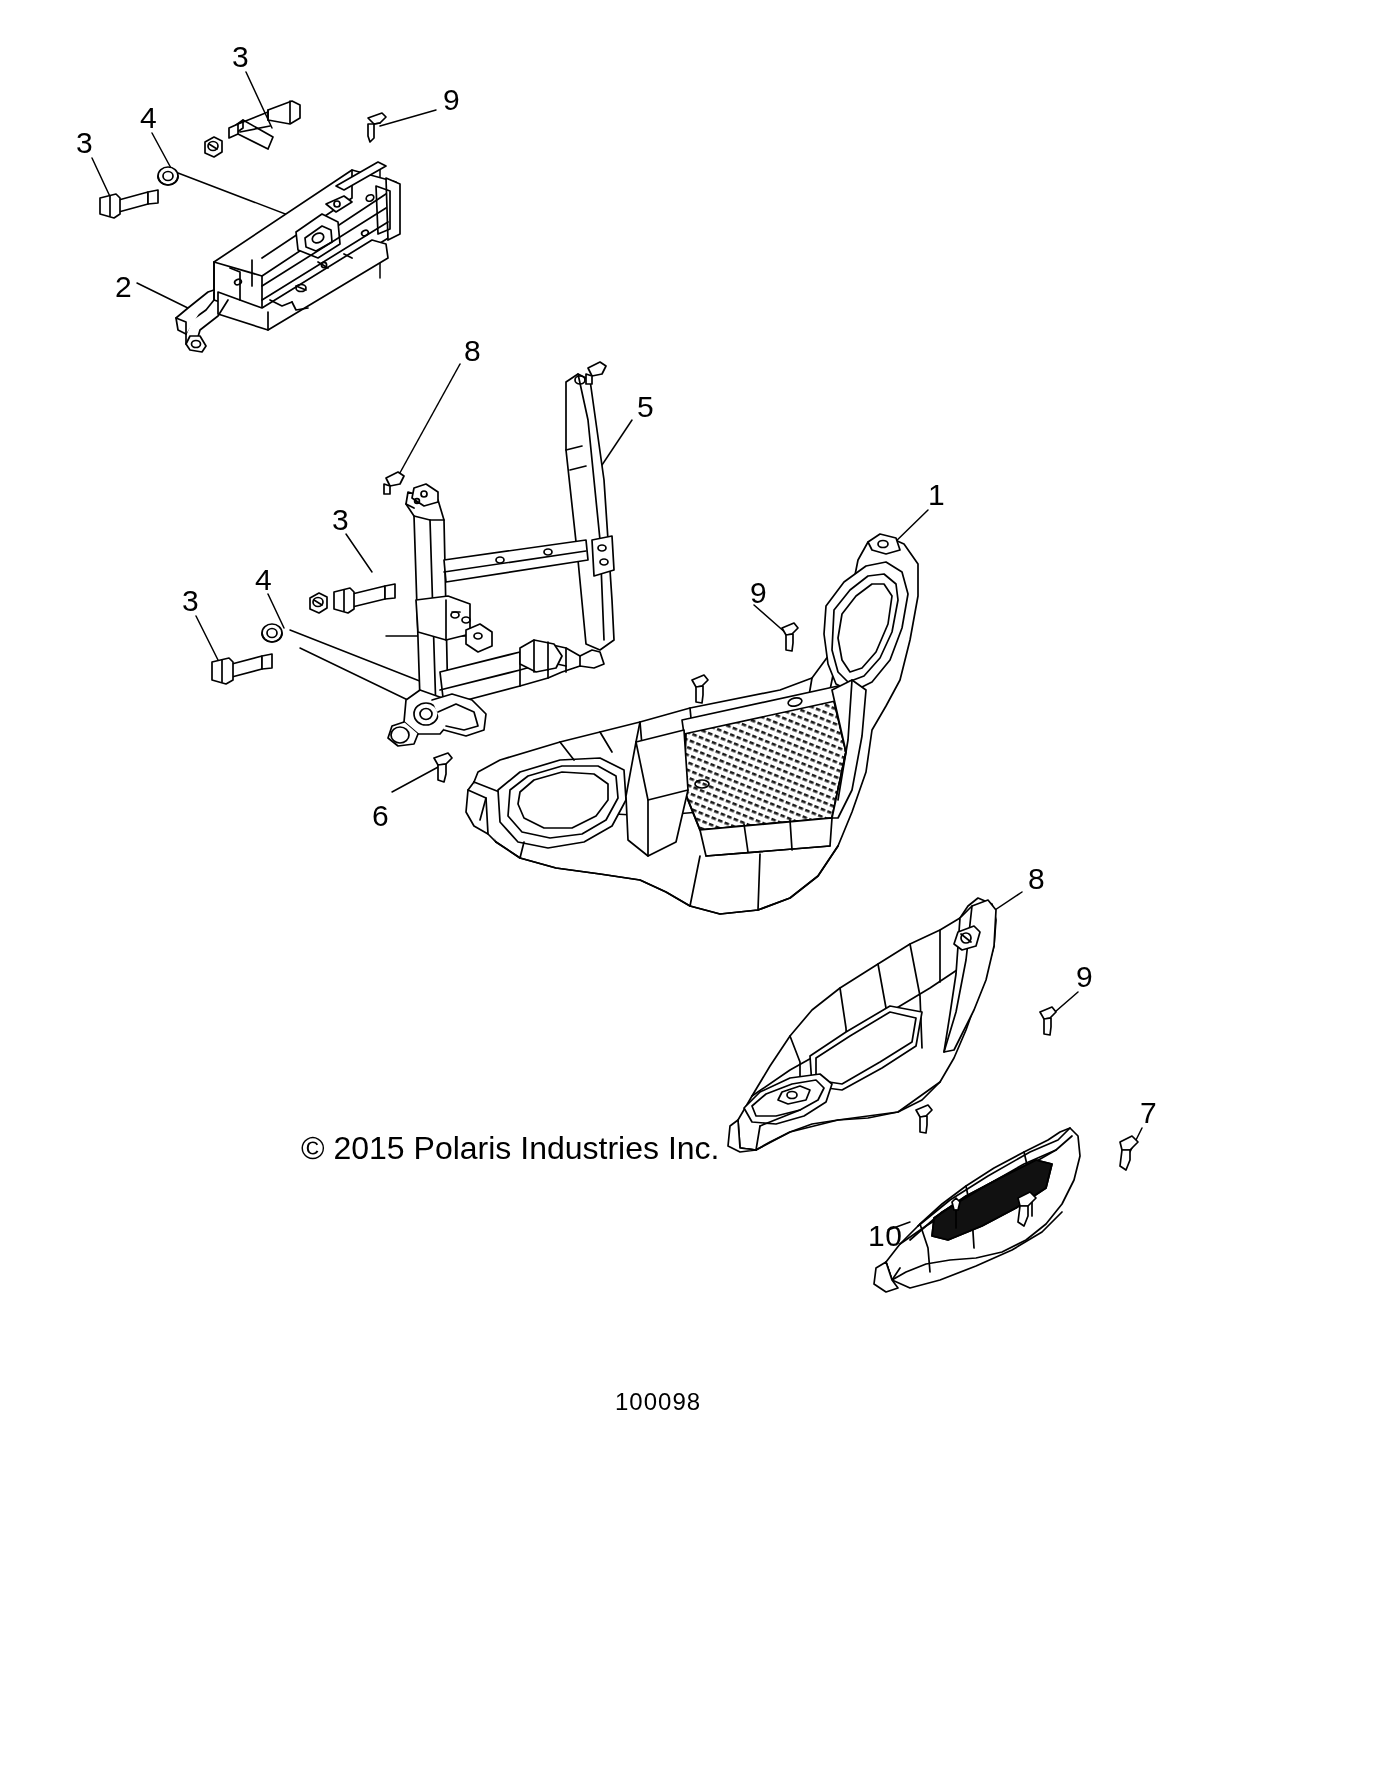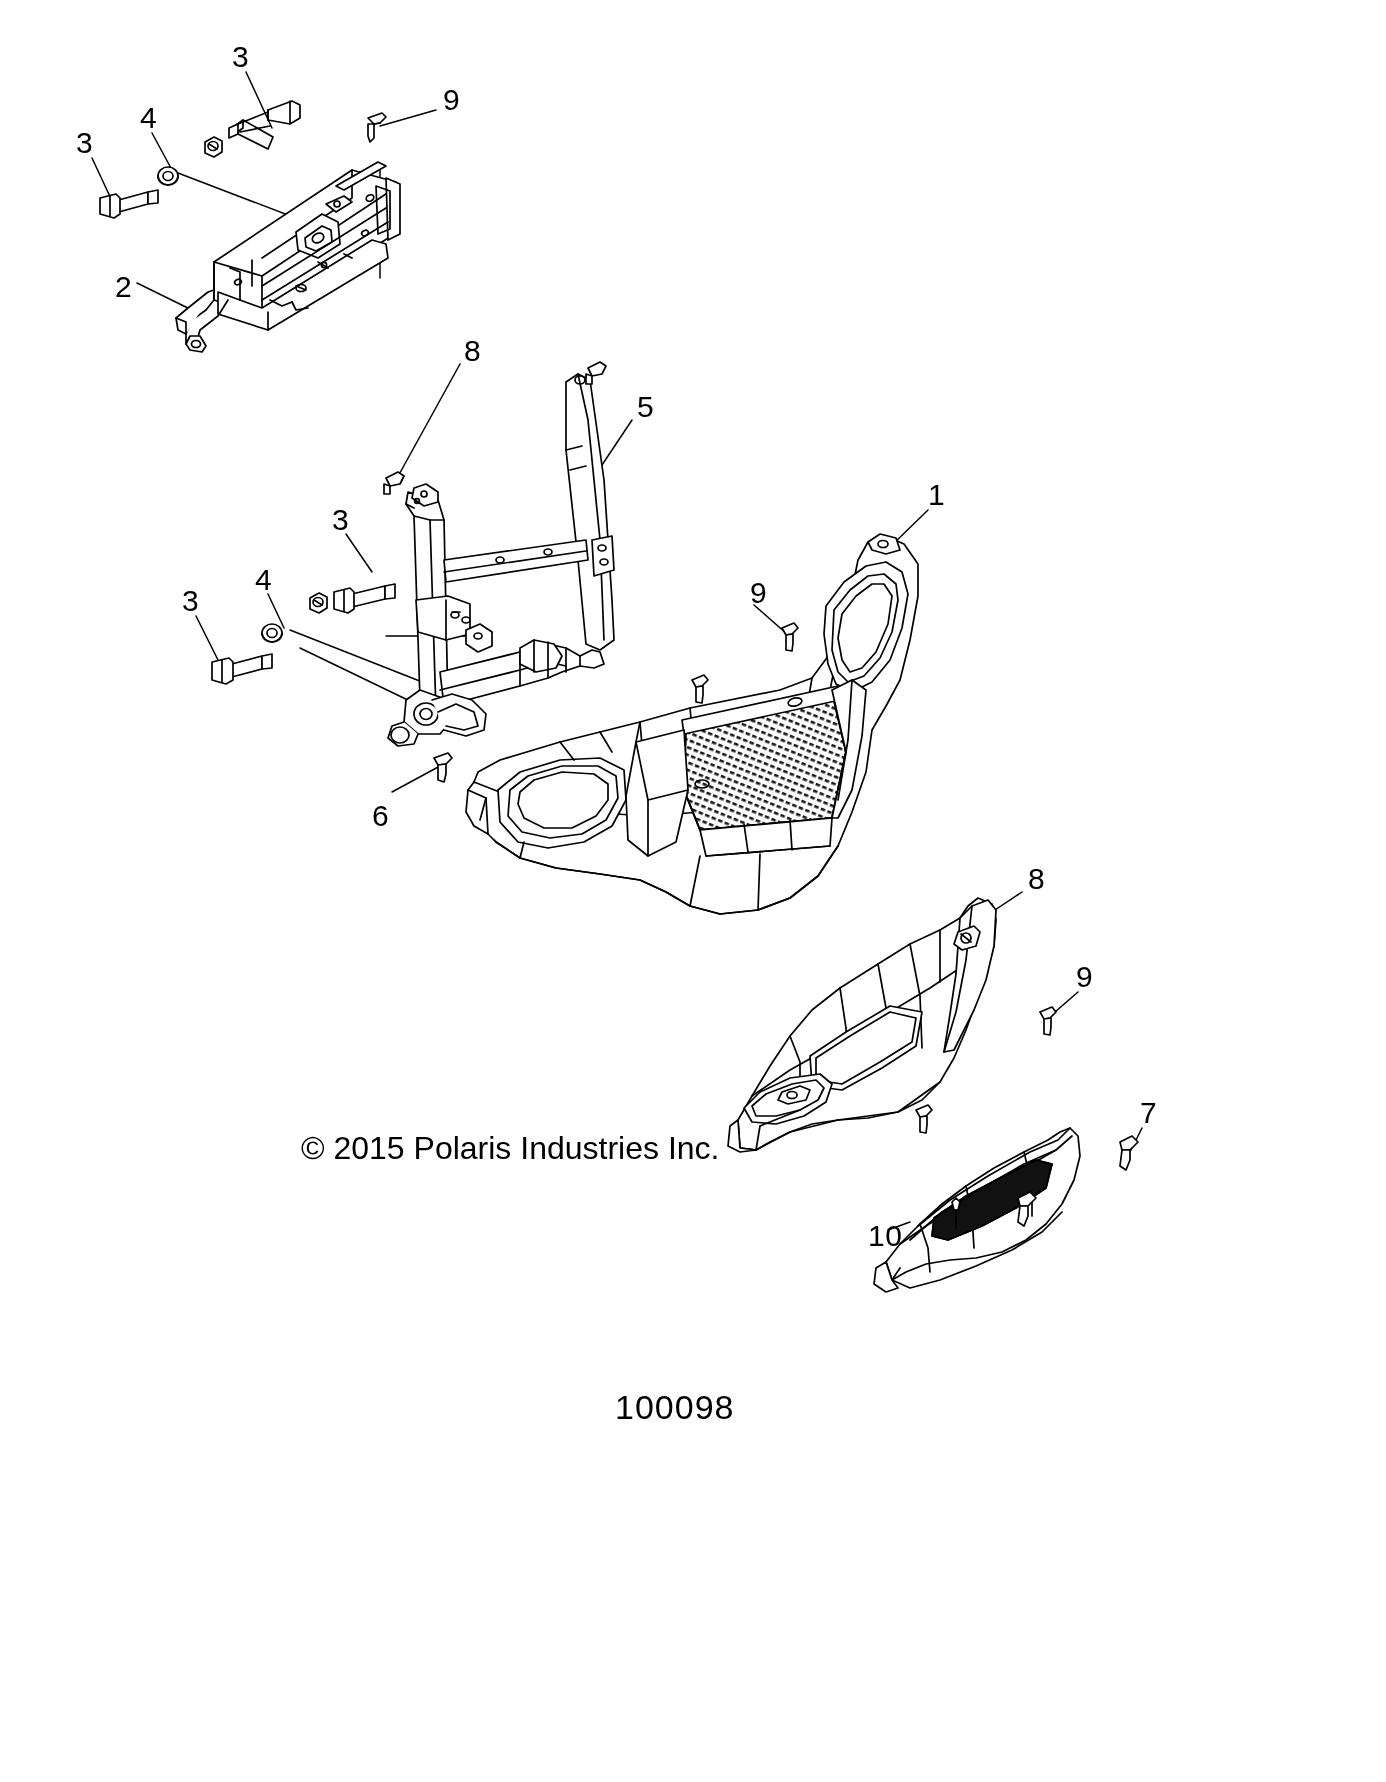--- a/index.html
+++ b/index.html
@@ -40,21 +40,21 @@
     position: absolute;
     font-family: "Liberation Sans", sans-serif;
     font-size: 32px;
     color: #000000;
     white-space: nowrap;
     letter-spacing: 0px;
   }
   .partnum {
     position: absolute;
     font-family: "Liberation Sans", sans-serif;
-    font-size: 34px;
+    font-size: 24px;
     color: #000000;
     white-space: nowrap;
     letter-spacing: 1px;
   }
 </style>
 </head>
 <body>
 
 <div id="sheet">
 

